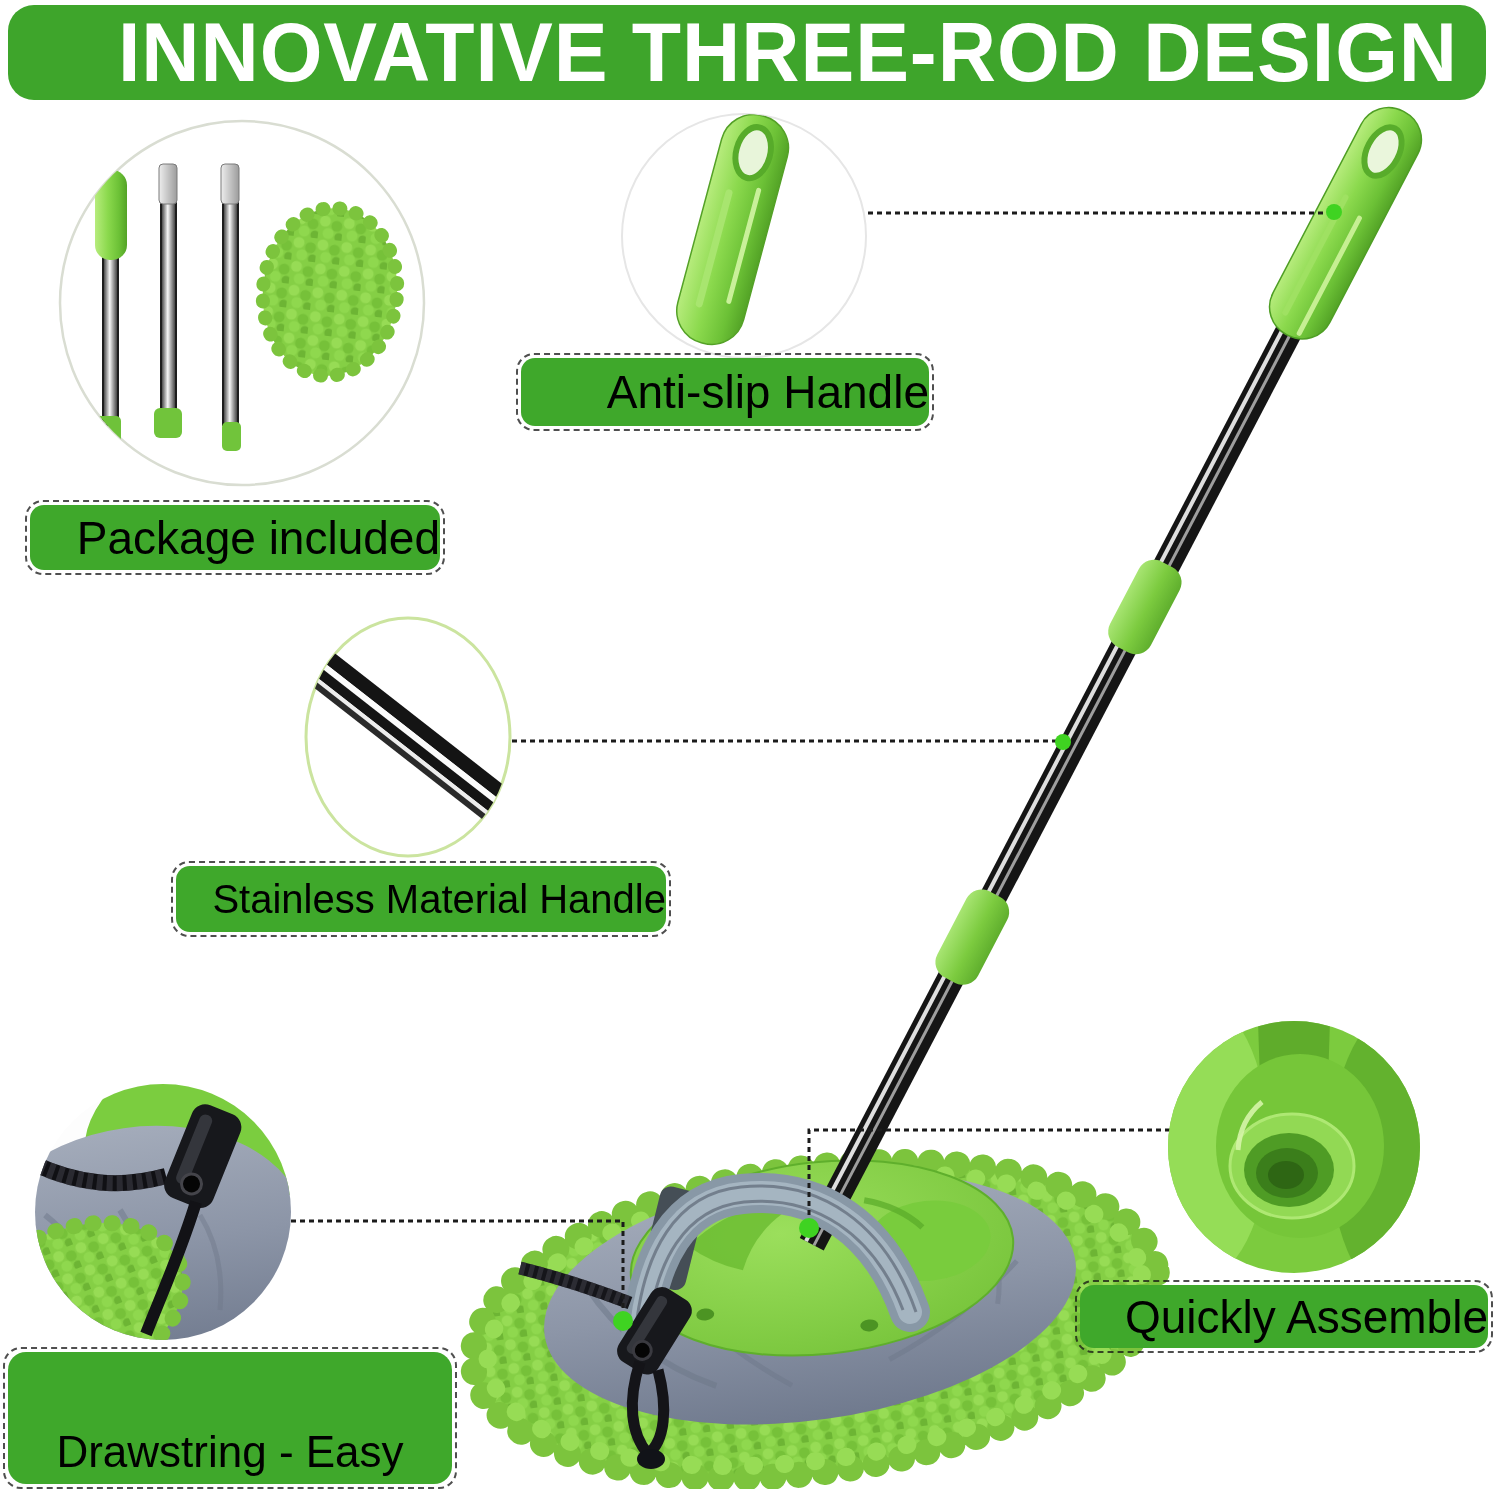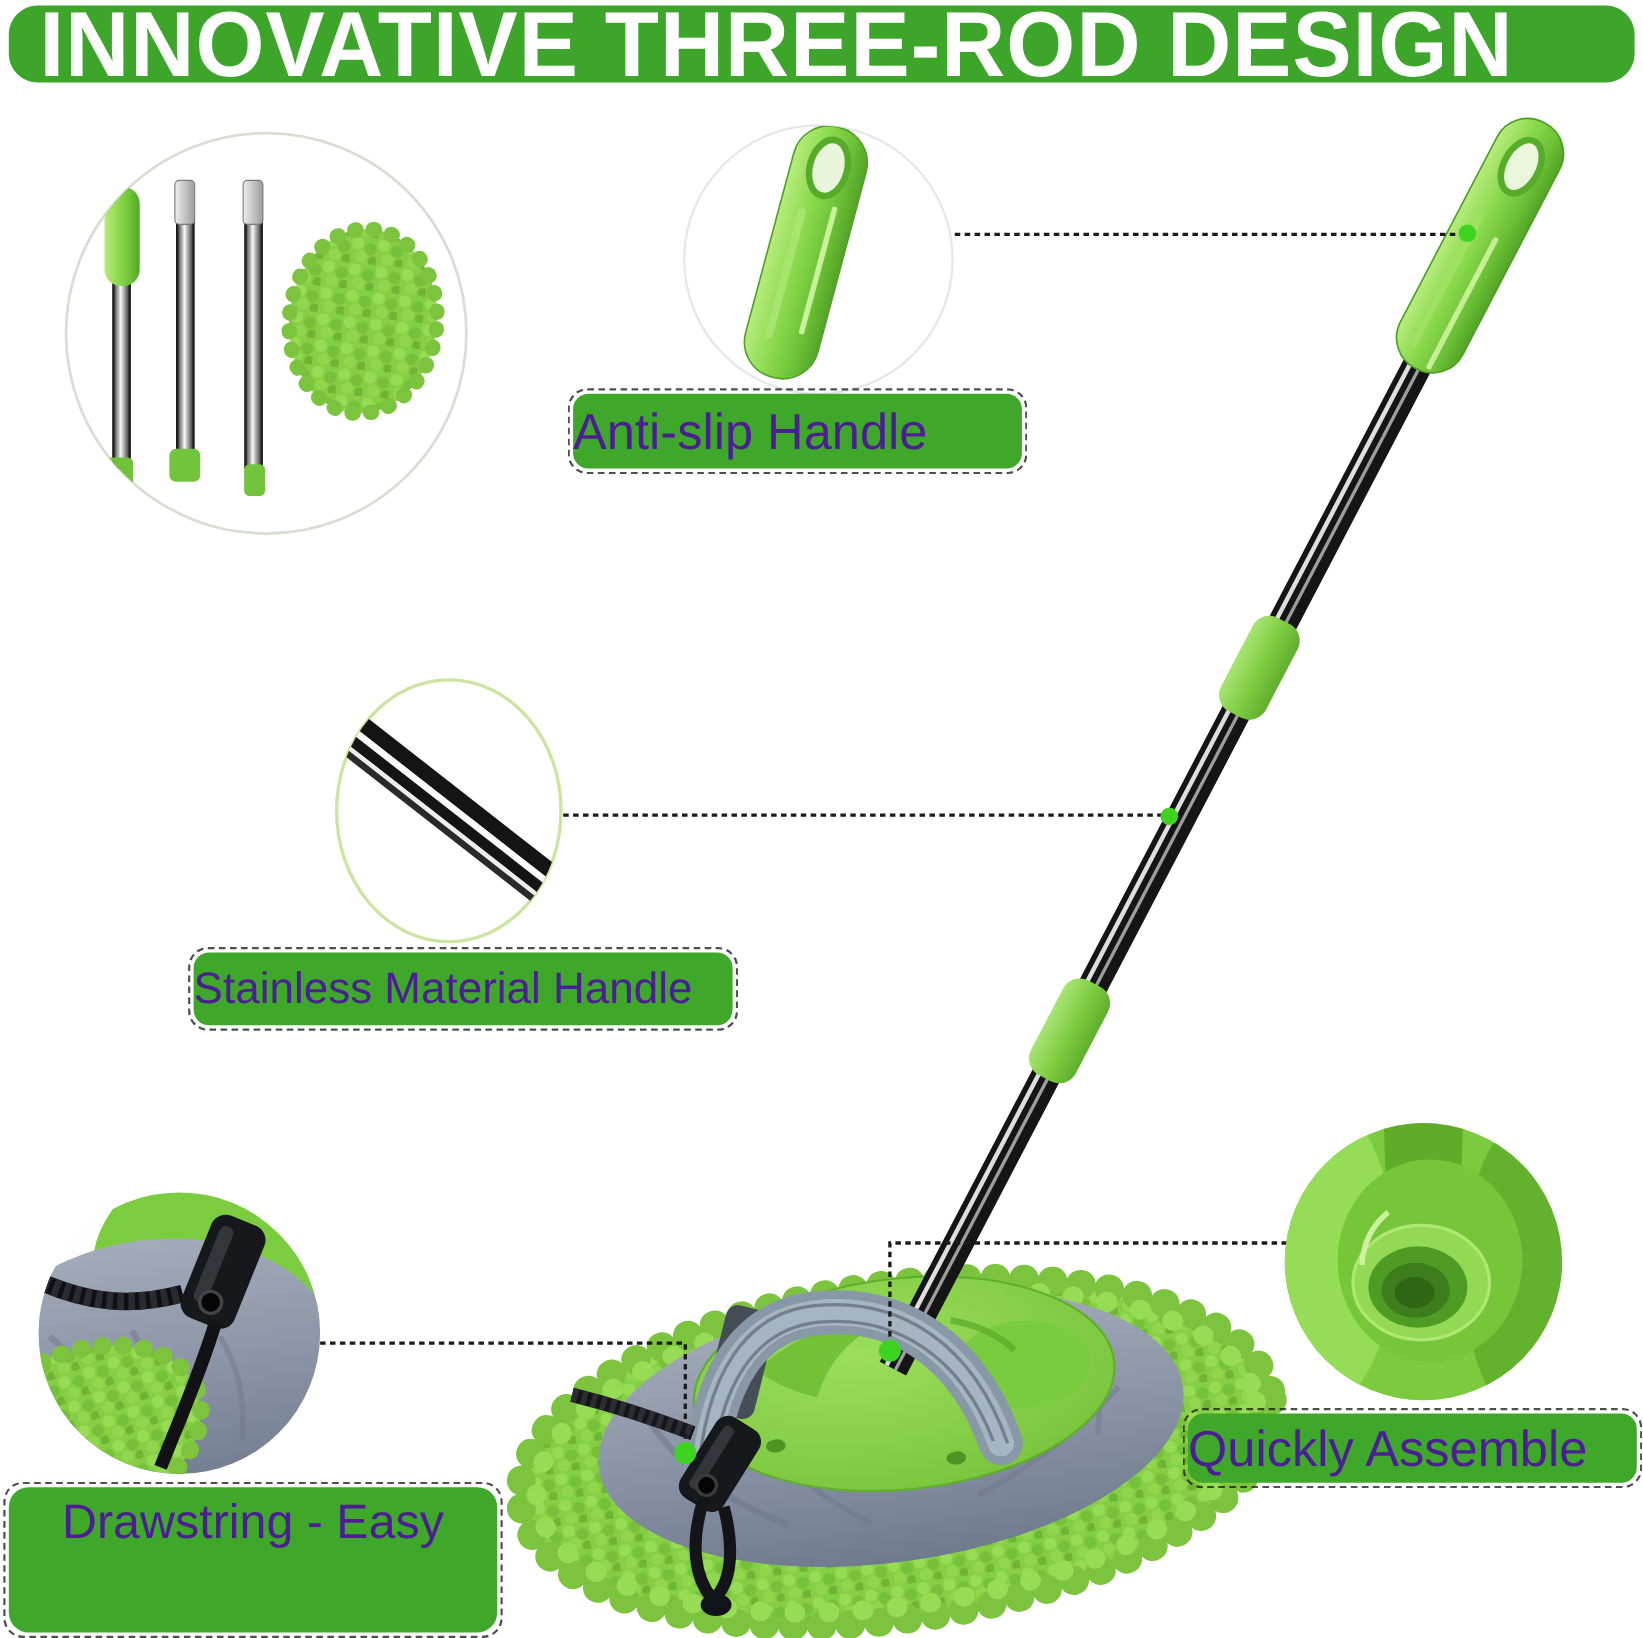--- a/index.html
+++ b/index.html
@@ -1,33 +1,33 @@
 <!DOCTYPE html>
 <html style="--banner-green: #3EA52B; --label-green: #3FA82B; --dot-green: #3FD321; --leader-line: #1B1B1B; --product-green: #7CCB3F; --chenille-green: #8ED14C; --microfiber-gray: #8C95A7; --pole-black: #151515;"><head>
 <meta charset="utf-8">
 <style>
   html,body{margin:0;padding:0;background:#fff;}
   .canvas{
     position:relative;width:1494px;height:1489px;background:#fff;overflow:hidden;
     font-family:"Liberation Sans",sans-serif;
   }
   .title-bar{
-    position:absolute;left:8px;top:5px;width:1478px;height:70px;
+    position:absolute;left:8px;top:5px;width:1478px;height:95px;
     background:var(--banner-green,#3EA52B);border-radius:26px;
-    display:flex;align-items:center;justify-content:flex-start;
+    display:flex;align-items:center;justify-content:flex-end;
   }
   .title-text{
     color:#fff;font-size:84px;font-weight:bold;letter-spacing:1px;
     display:inline-block;transform:scaleX(.96);transform-origin:center;
     white-space:nowrap;
   }
   .label{
     position:absolute;background:var(--label-green,#3FA82B);
-    color:#4c1d95;border-radius:14px;
-    display:flex;align-items:center;justify-content:flex-start;
+    color:#000000;border-radius:14px;
+    display:flex;align-items:center;justify-content:flex-end;
     white-space:nowrap;z-index:5;
   }
   .label::after{
     content:"";position:absolute;inset:-5px;border:2px dashed rgba(20,20,20,.75);
     border-radius:18px;pointer-events:none;
   }
   .lbl-package  {left:30px;  top:505px;  width:410px;height:65px; font-size:46px;}
   .lbl-antislip {left:521px; top:358px;  width:408px;height:68px; font-size:46px;}
   .lbl-stainless{left:160px; top:866px;  width:490px;height:66px; font-size:40px;margin-left:16px;}
   .lbl-assemble {left:1080px;top:1285px; width:408px;height:63px; font-size:46px;}
@@ -262,20 +262,23 @@
         <ellipse cx="1300" cy="1146" rx="84" ry="92" fill="#76C639"></ellipse>
         <ellipse cx="1292" cy="1166" rx="62" ry="52" fill="#92D954" stroke="#AEE873" stroke-width="3"></ellipse>
         <ellipse cx="1289" cy="1170" rx="45" ry="37" fill="#4F9C25"></ellipse>
         <ellipse cx="1287" cy="1173" rx="31" ry="25" fill="#3B7E1B"></ellipse>
         <ellipse cx="1286" cy="1175" rx="18" ry="14" fill="#2E6614"></ellipse>
         <path d="M 1238,1150 Q 1240,1120 1262,1102" stroke="#D6F4A8" stroke-width="5" fill="none" opacity=".9"></path>
       </g>
     </g>
   </svg>
 
+  <div class="label lbl-package">
+    <span>Package included</span>
+  </div>
 
   <div class="label lbl-antislip">
     <span>Anti-slip Handle</span>
   </div>
 
   <div class="label lbl-stainless">
     <span>Stainless Material Handle</span>
   </div>
 
   <div class="label lbl-drawstring">

